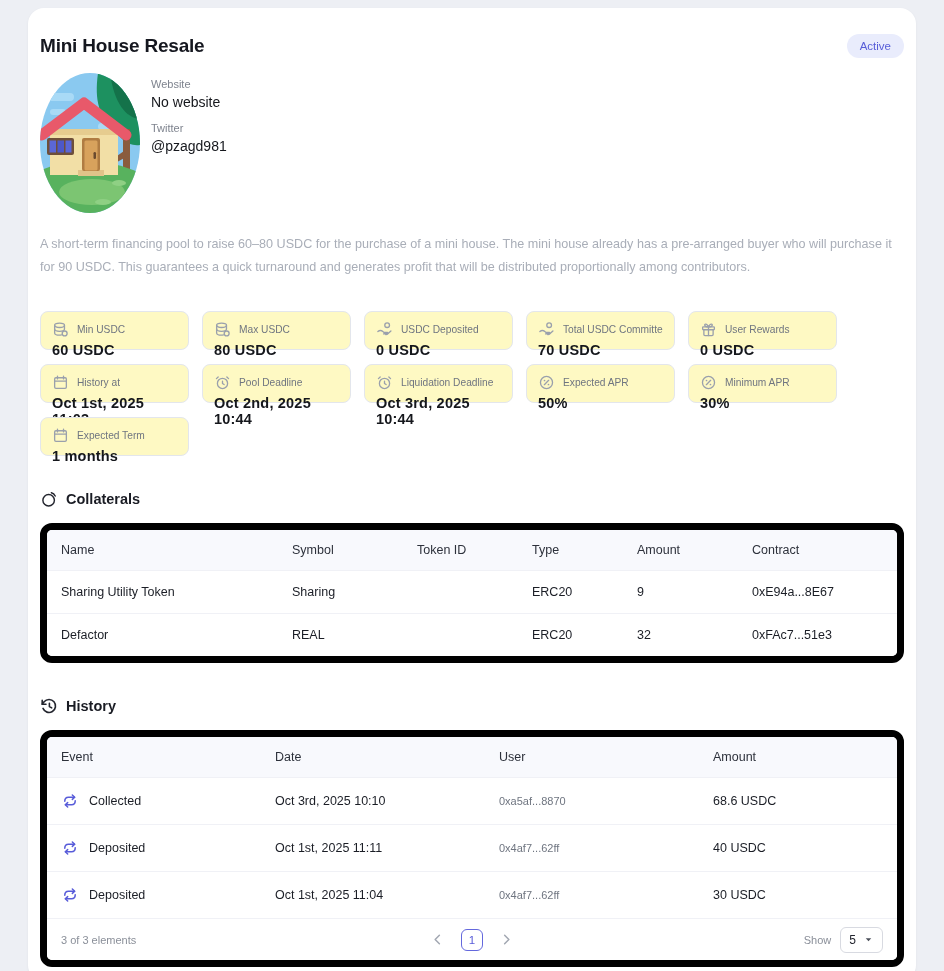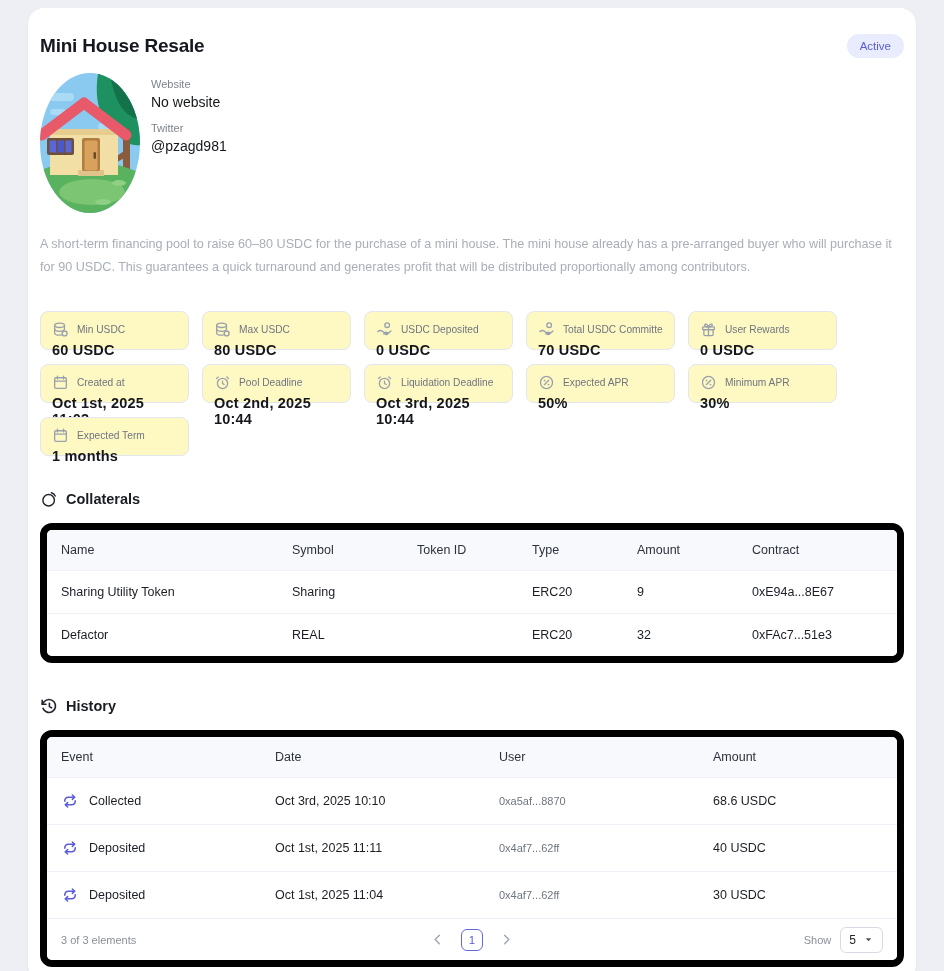--- a/index.html
+++ b/index.html
@@ -248,21 +248,21 @@
           </div>
         <div class="stat-value">0 USDC</div>
       </div>
       <div class="stat-card">
         <div class="stat-top">
             <span class="stat-icon">
               <svg class="i">
                 <use href="#ic-calendar"></use>
               </svg>
             </span>
-            <span class="stat-label">Created at</span>
+            <span class="stat-label">History at</span>
           </div>
         <div class="stat-value">Oct 1st, 2025 11:03</div>
       </div>
       <div class="stat-card">
         <div class="stat-top">
             <span class="stat-icon">
               <svg class="i">
                 <use href="#ic-alarm"></use>
               </svg>
             </span>

